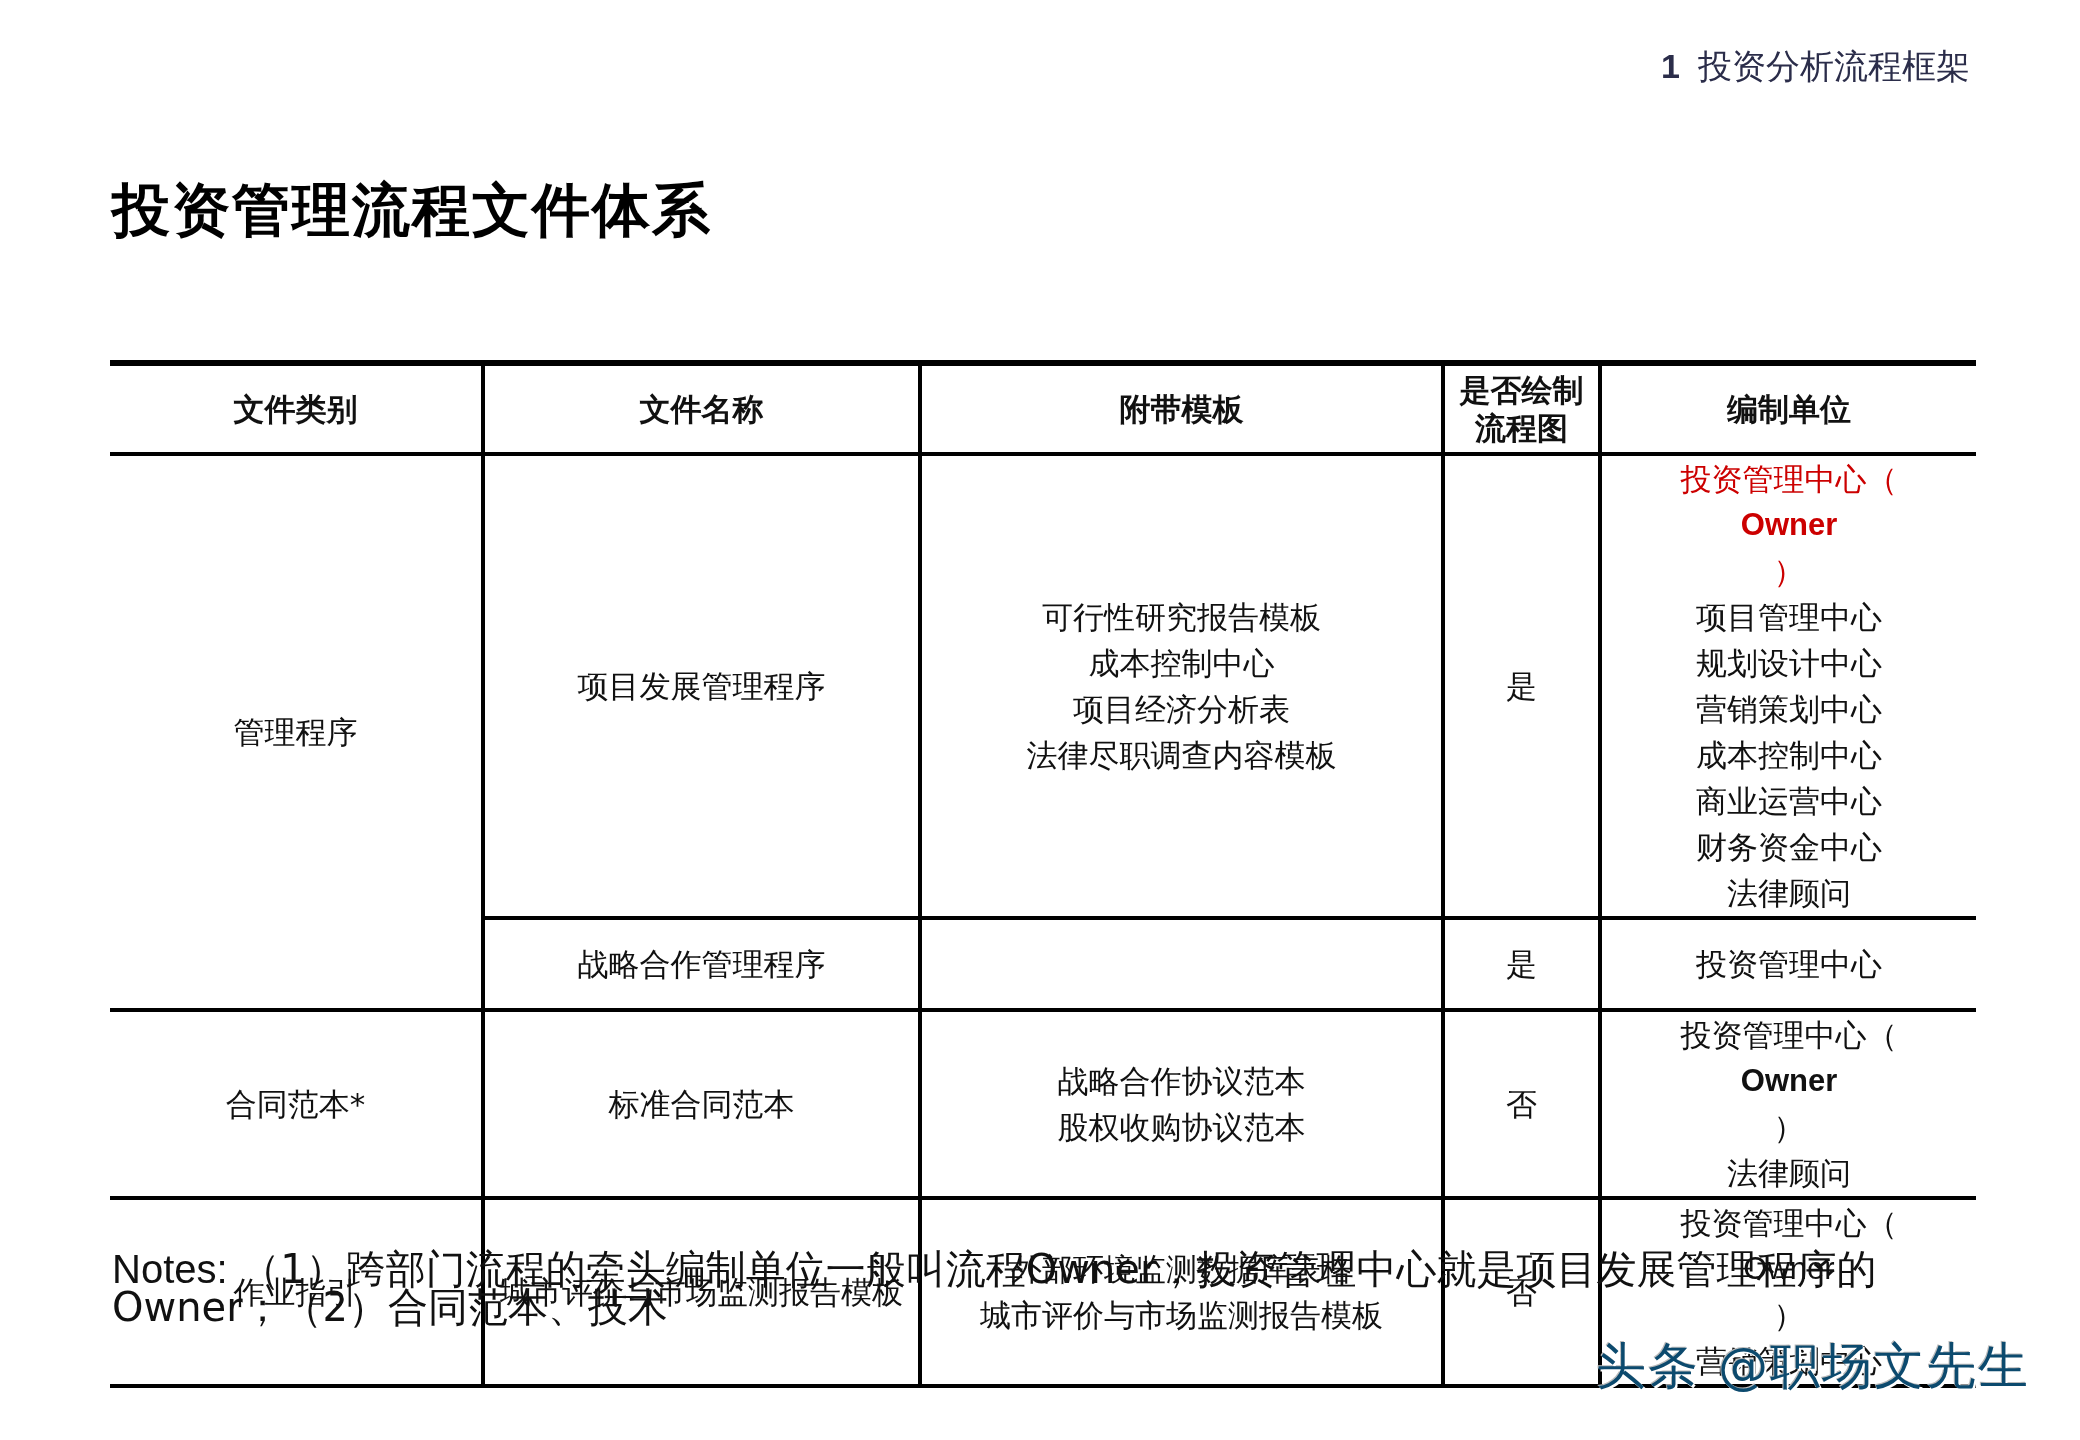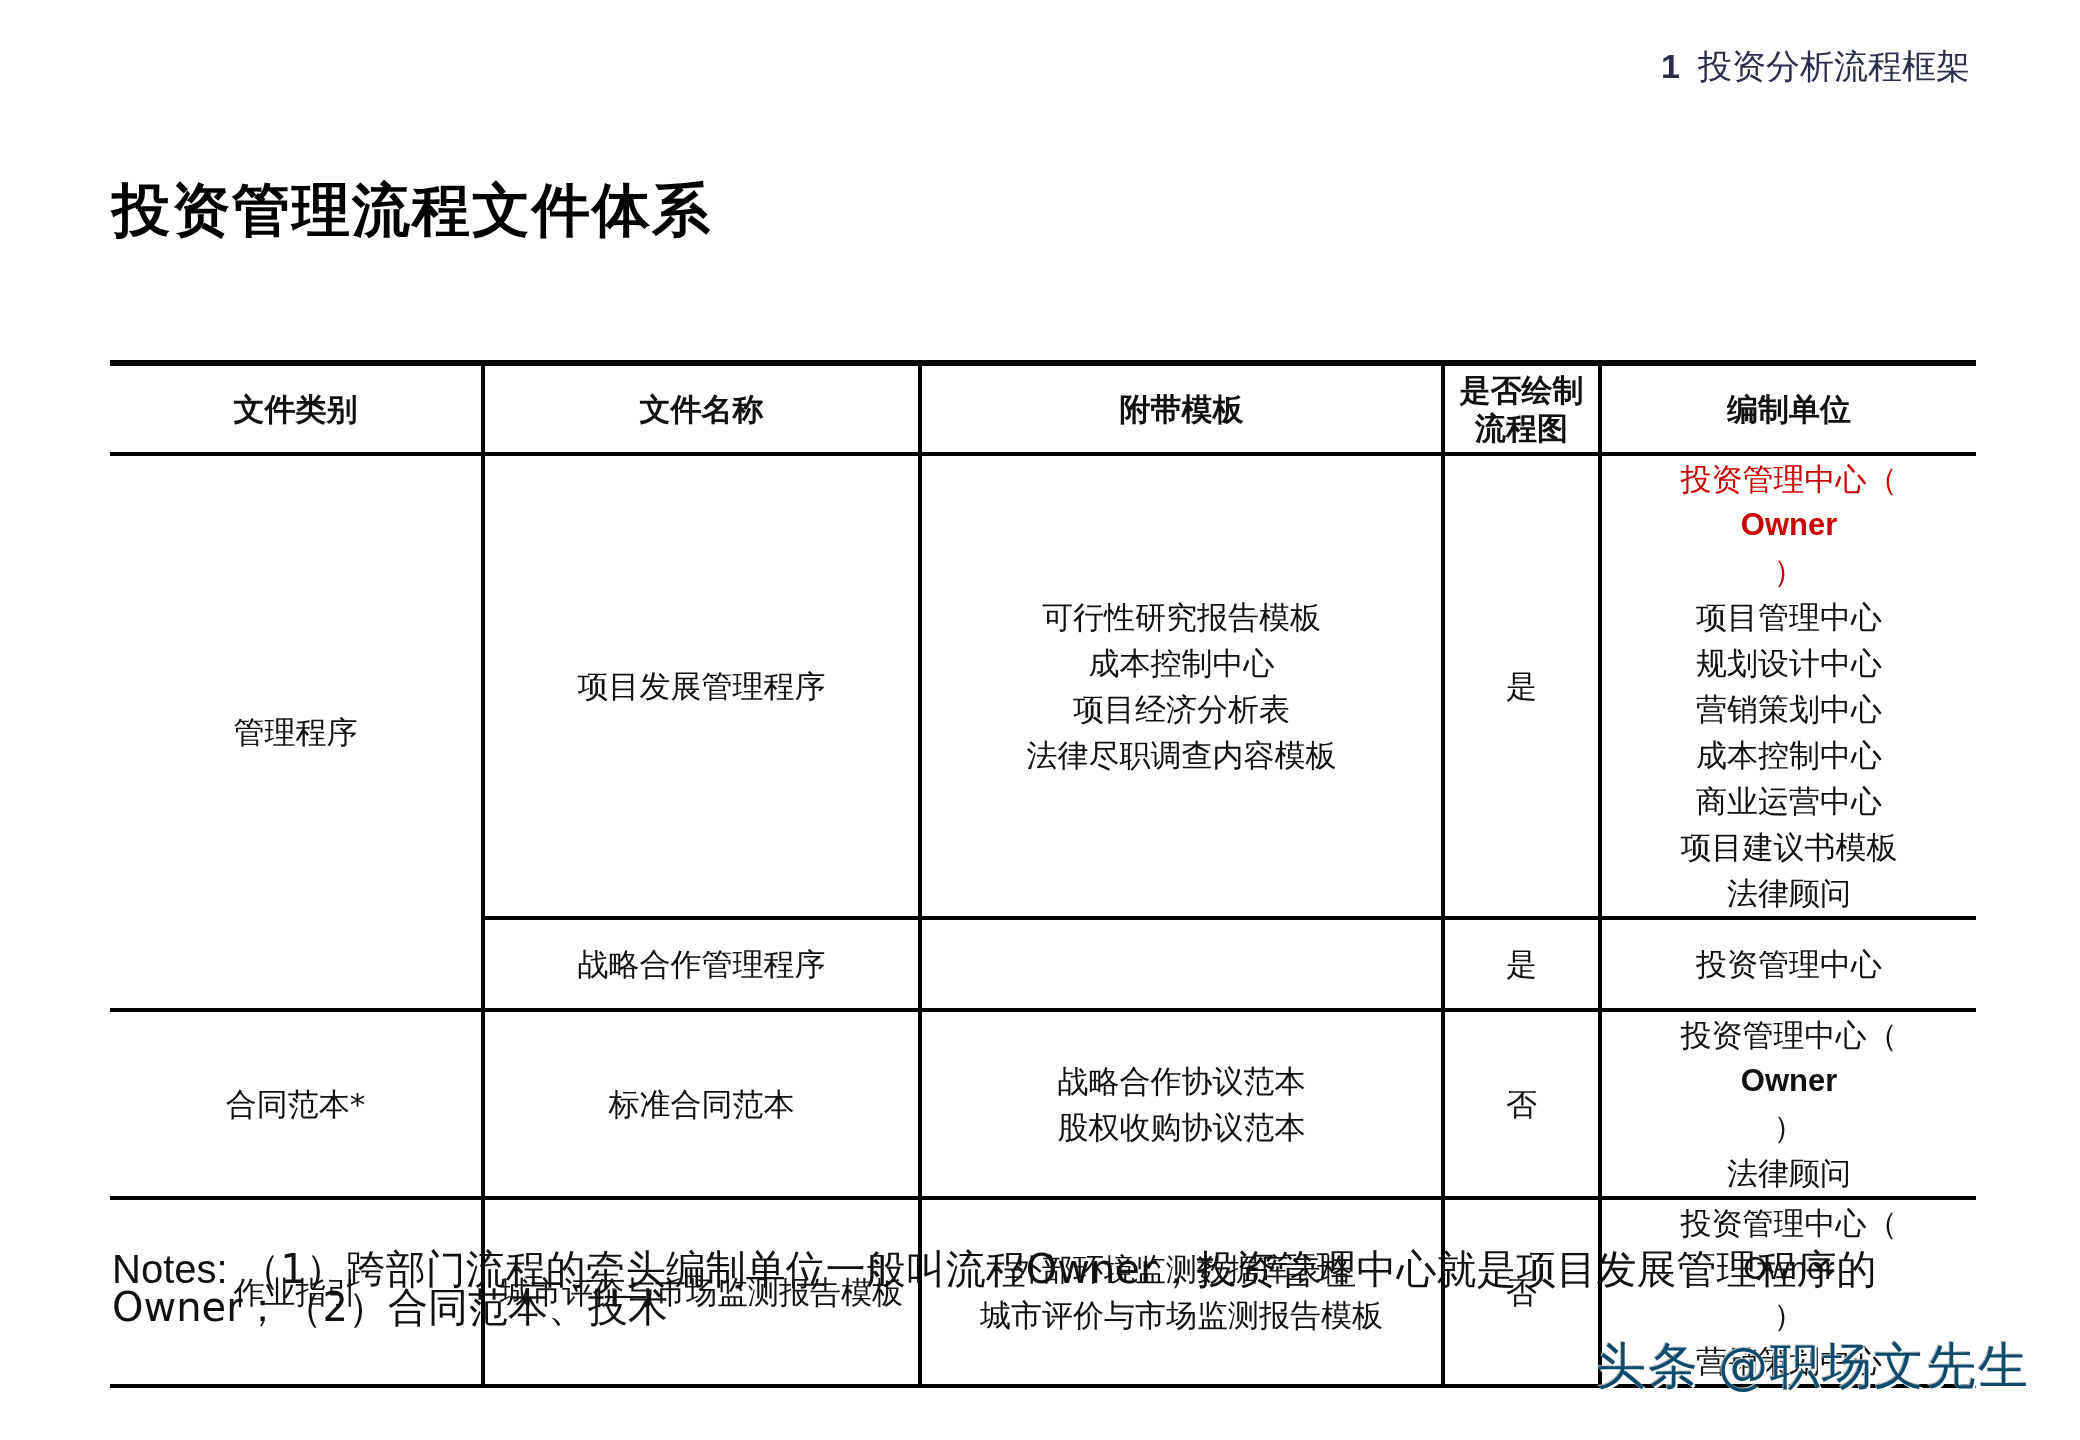--- a/index.html
+++ b/index.html
@@ -145,21 +145,21 @@
         <span class="owner-red">
             <span>投资管理中心（</span>
             <span class="latin">Owner</span>
             <span>）</span>
           </span>
         <span>项目管理中心</span>
         <span>规划设计中心</span>
         <span>营销策划中心</span>
         <span>成本控制中心</span>
         <span>商业运营中心</span>
-        <span>项目建议书模板</span>
+        <span>财务资金中心</span>
         <span>法律顾问</span>
       </td>
     </tr>
     <tr class="row-b">
       <td>战略合作管理程序</td>
       <td></td>
       <td>是</td>
       <td>投资管理中心</td>
     </tr>
     <tr class="row-c">

